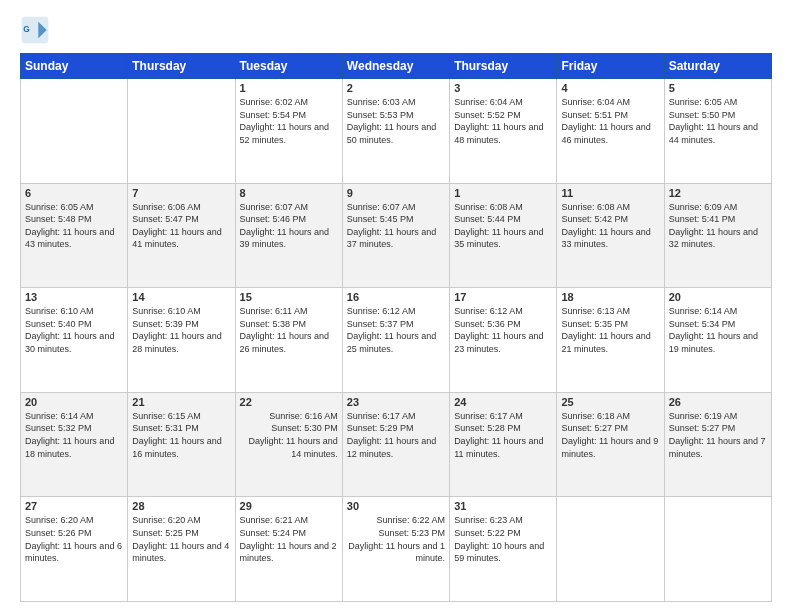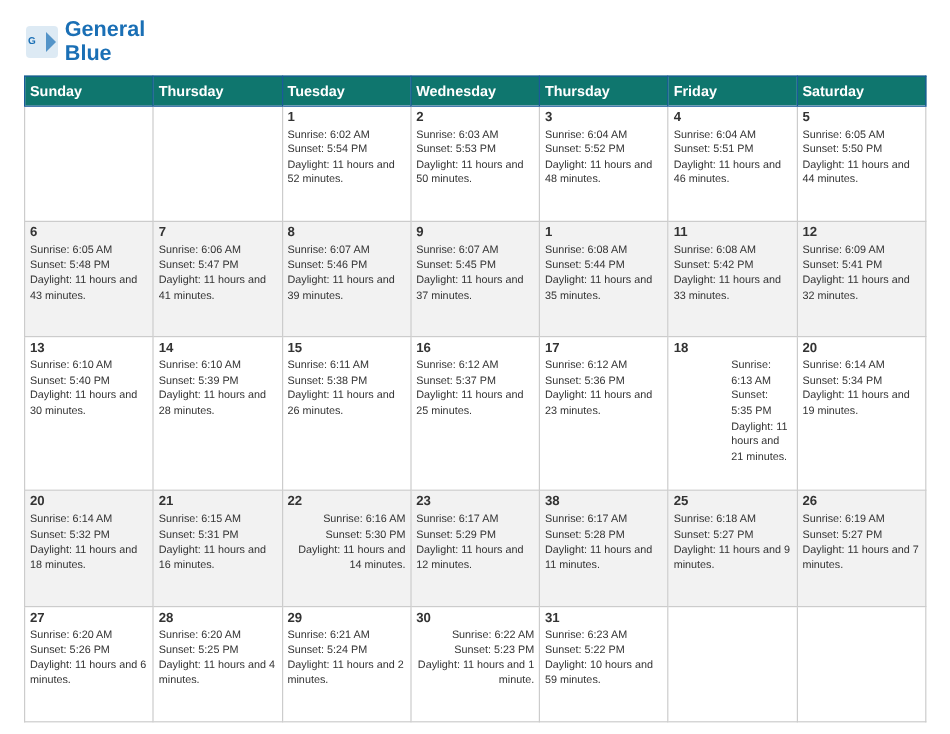--- a/index.html
+++ b/index.html
@@ -53,21 +53,21 @@
     .subtitle {
       font-size: 15px;
       color: #555;
     }
     .calendar-table {
       width: 100%;
       border-collapse: collapse;
       flex: 1;
     }
     .calendar-table th {
-      background-color: #0f766e;
+      background-color: #1d4ed8;
       color: #fff;
       font-size: 12px;
       font-weight: bold;
       padding: 5px 4px;
       border: 1px solid #1a5a9a;
       text-align: left;
     }
     .calendar-table td {
       border: 1px solid #ccc;
       vertical-align: top;
@@ -105,24 +105,20 @@
 <body>
 
 <div class="page">
   <div class="header">
     <div class="logo">
       <svg class="logo-icon" viewBox="0 0 36 36">
         <rect x="2" y="2" width="32" height="32" rx="4" fill="#1a6fb5" opacity="0.15"></rect>
         <text x="4" y="20" font-size="10" font-weight="bold" fill="#1a6fb5">G</text>
         <polygon points="22,8 32,18 22,28" fill="#1a6fb5" opacity="0.7"></polygon>
       </svg>
-      <div class="logo-text">
-        <span>General</span><br>
-        <span style="color:#1a6fb5">Blue</span>
-      </div>
     </div>
     <div class="title-block">
       <div class="main-title"></div>
       <div class="subtitle"></div>
     </div>
   </div>
 
   <table class="calendar-table">
     <thead>
       <tr>
@@ -240,21 +236,21 @@
 Daylight: 11 hours and 25 minutes.</div>
           </td>
           <td>
             <span class="day-num">17</span>
             <div class="day-info" style="white-space: pre-line;">Sunrise: 6:12 AM
 Sunset: 5:36 PM
 Daylight: 11 hours and 23 minutes.</div>
           </td>
           <td>
             <span class="day-num">18</span>
-            <div class="day-info" style="white-space: pre-line; margin-left: 48px;">Sunrise: 6:13 AM
+            <div class="day-info" style="white-space: pre-line;">Sunrise: 6:13 AM
 Sunset: 5:35 PM
 Daylight: 11 hours and 21 minutes.</div>
           </td>
           <td>
             <span class="day-num">20</span>
             <div class="day-info" style="white-space: pre-line;">Sunrise: 6:14 AM
 Sunset: 5:34 PM
 Daylight: 11 hours and 19 minutes.</div>
           </td>
         </tr>
@@ -277,21 +273,21 @@
 Sunset: 5:30 PM
 Daylight: 11 hours and 14 minutes.</div>
           </td>
           <td>
             <span class="day-num">23</span>
             <div class="day-info" style="white-space: pre-line;">Sunrise: 6:17 AM
 Sunset: 5:29 PM
 Daylight: 11 hours and 12 minutes.</div>
           </td>
           <td>
-            <span class="day-num">38</span>
+            <span class="day-num">24</span>
             <div class="day-info" style="white-space: pre-line;">Sunrise: 6:17 AM
 Sunset: 5:28 PM
 Daylight: 11 hours and 11 minutes.</div>
           </td>
           <td>
             <span class="day-num">25</span>
             <div class="day-info" style="white-space: pre-line;">Sunrise: 6:18 AM
 Sunset: 5:27 PM
 Daylight: 11 hours and 9 minutes.</div>
           </td>

